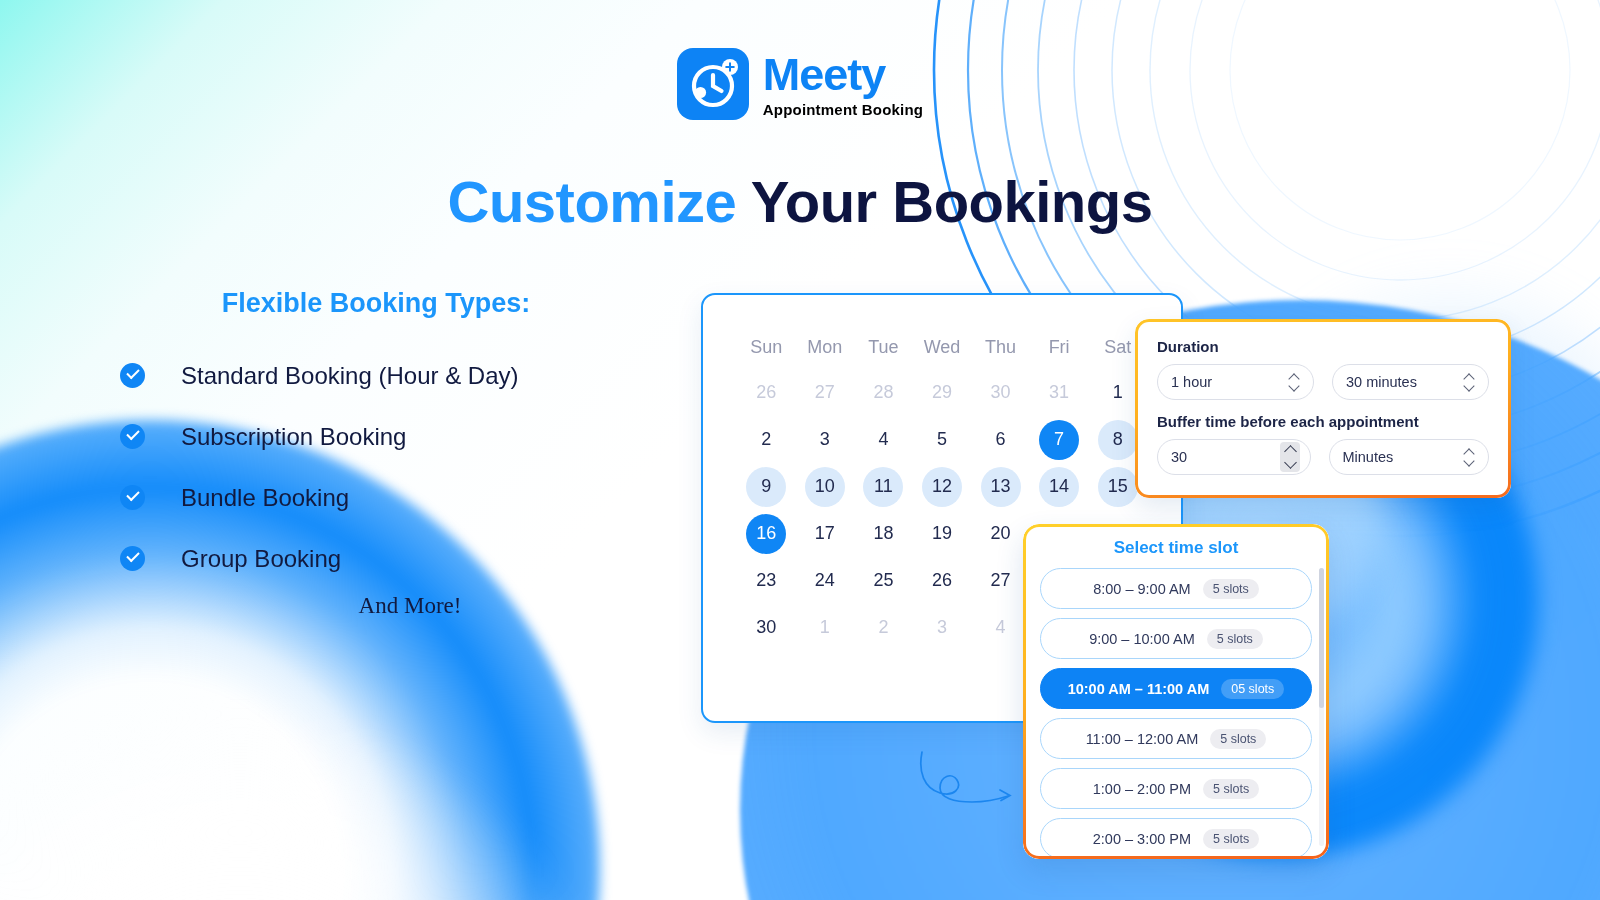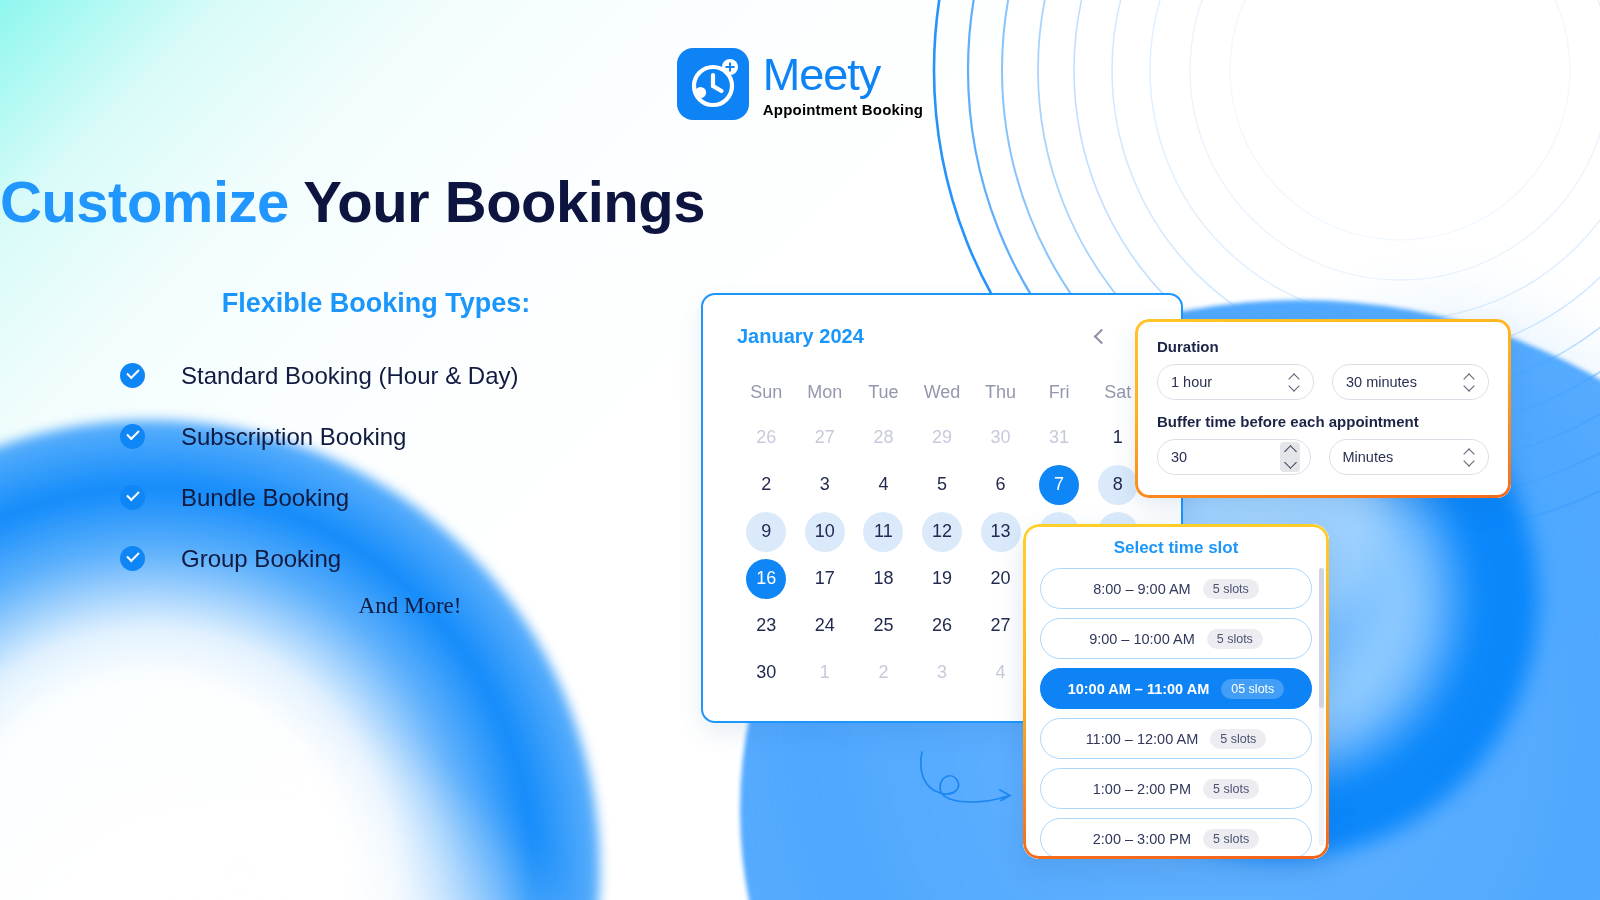--- a/index.html
+++ b/index.html
@@ -103,29 +103,29 @@
     position: absolute; left: 0; right: 0; top: 48px;
     display: flex; justify-content: center; align-items: center; gap: 14px;
   }
   .logo-mark {
     width: 72px; height: 72px; border-radius: 16px;
     background: #0d83f5;
     position: relative; flex: none;
   }
   .logo-text { display: flex; flex-direction: column; line-height: 1; }
   .logo-name {
-    font-size: 45px; font-weight: normal; color: #0d83f5; letter-spacing: -1px;
+    font-size: 45px; font-weight: bold; color: #0d83f5; letter-spacing: -1px;
   }
   .logo-sub {
     font-size: 15px; font-weight: bold; color: #000000; letter-spacing: 0.2px; margin-top: 5px;
   }
 
   
   .headline {
-    position: absolute; left: 0; right: 0; top: 168px; text-align: left;
+    position: absolute; left: 0; right: 0; top: 168px; text-align: center;
     font-size: 58px; font-weight: bold; letter-spacing: -0.5px;
     color: #0d1440;
   }
   .headline .hl-accent { color: #2196ff; }
 
   
   .left-col { position: absolute; left: 96px; top: 288px; width: 560px; text-align: center; }
   .left-title {
     font-size: 27px; font-weight: bold; color: #1b96fb; margin-bottom: 26px;
   }
@@ -359,27 +359,20 @@
   </div>
 
   <div class="curly">
     <svg width="110" height="62" viewBox="0 0 110 62">
       <path d="M6 4 C2 24 8 40 24 45 C38 49 46 40 41 32 C36 24 24 28 24 40 C24 50 38 54 56 54 C68 54 80 52 92 48" fill="none" stroke="#1b86ef" stroke-width="1.7" stroke-linecap="round"></path>
       <path d="M84 42 L94 47.5 L85 52.5" fill="none" stroke="#1b86ef" stroke-width="1.7" stroke-linecap="round"></path>
     </svg>
   </div>
 
   <div class="cal-card">
-    <div class="cal-head">
-      <div class="cal-month">January 2024</div>
-      <div class="cal-navs">
-        <span class="chev"></span>
-        <span class="chev right"></span>
-      </div>
-    </div>
     <div class="cal-grid">
       <div class="dow">Sun</div>
       <div class="dow">Mon</div>
       <div class="dow">Tue</div>
       <div class="dow">Wed</div>
       <div class="dow">Thu</div>
       <div class="dow">Fri</div>
       <div class="dow">Sat</div>
       <div id="cal-days" style="display:contents"><div class="dcell">
             <span class="dnum muted">26</span>

